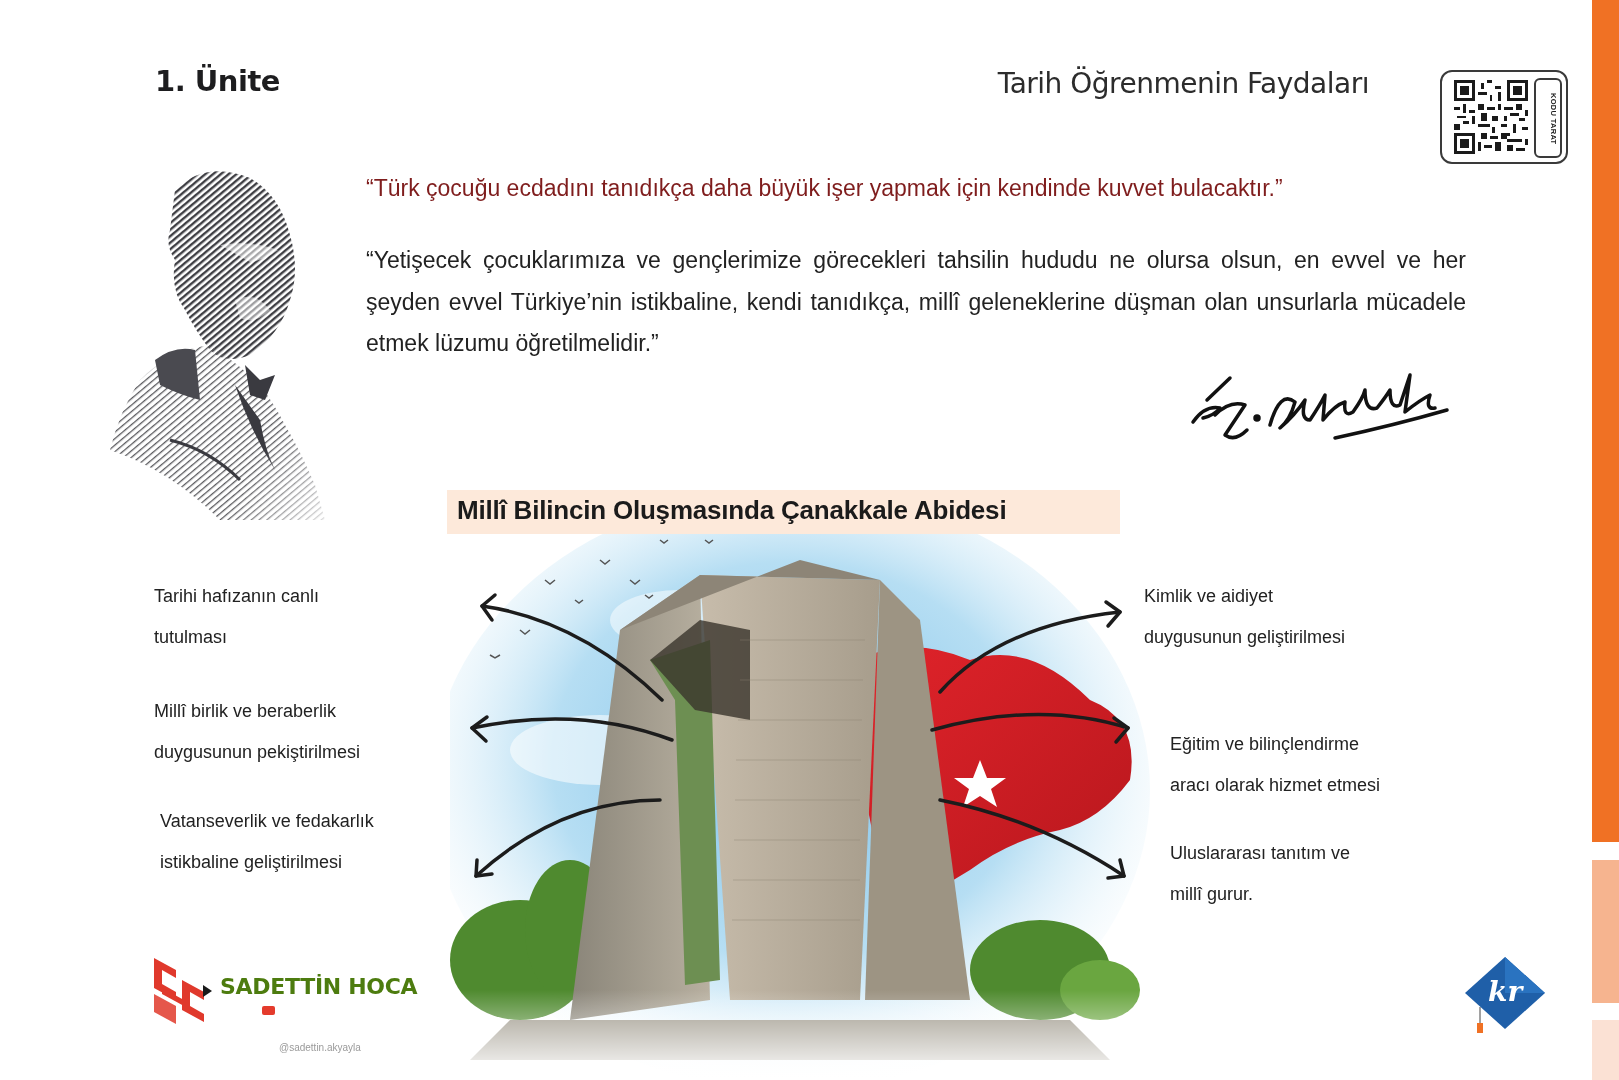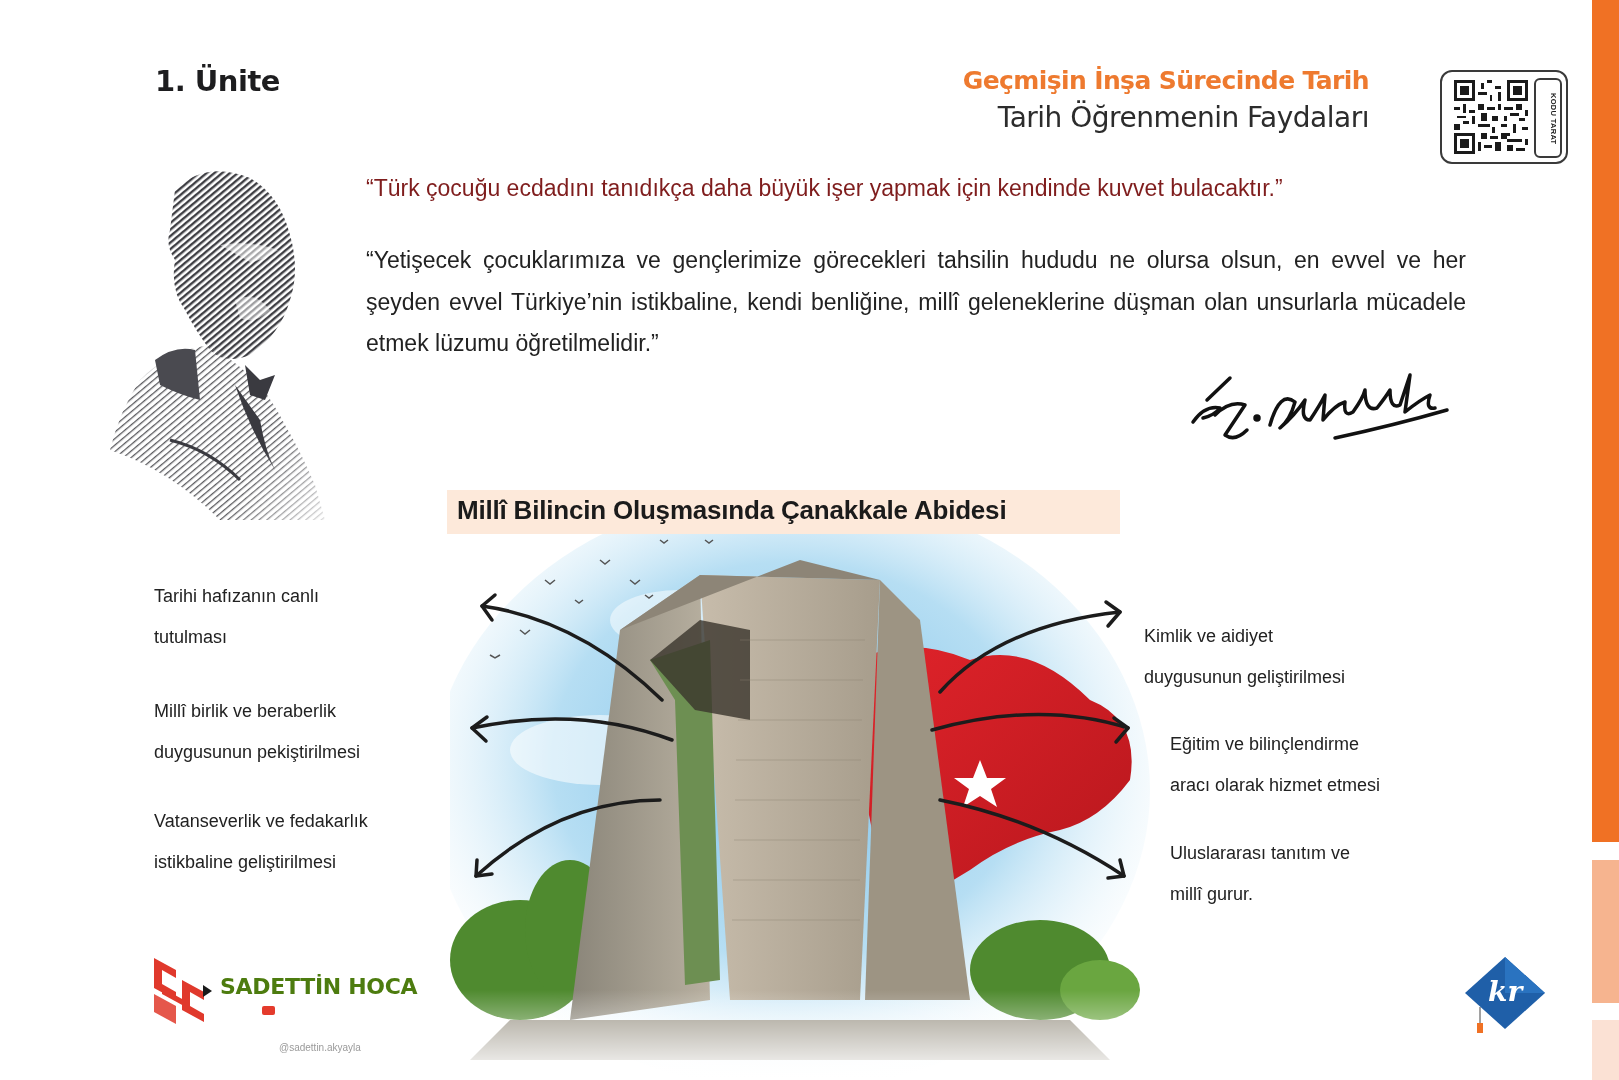--- a/index.html
+++ b/index.html
@@ -53,21 +53,20 @@
 </style>
 </head>
 <body>
 
 <div class="abs bar1"></div>
 <div class="abs bar2"></div>
 <div class="abs bar3"></div>
 
 <div class="abs unit-title">1. Ünite</div>
 <div class="abs header-right">
-  <div class="header-topic">Geçmişin İnşa Sürecinde Tarih</div>
   <div class="header-sub">Tarih Öğrenmenin Faydaları</div>
 </div>
 
 <div class="abs qr-box">
   <svg class="abs qr-code" viewBox="0 0 25 25" shape-rendering="crispEdges">
     <rect width="25" height="25" fill="#fff"></rect>
     <g fill="#1a1a1a">
       <rect x="0" y="0" width="7" height="7"></rect>
         <rect x="1" y="1" width="5" height="5" fill="#fff"></rect>
         <rect x="2" y="2" width="3" height="3"></rect>
@@ -151,21 +150,21 @@
     <path d="M40 230 Q70 200 110 195 Q140 215 160 235 Q175 255 185 275 Q200 300 215 335 L225 370 L120 370 Q70 320 10 300 Q20 260 40 230 Z" fill="url(#hatchLight)"></path>
     <path d="M55 210 Q75 195 95 200 L100 250 Q80 245 60 235 Z" fill="#4a4a50"></path>
 
     <path d="M145 215 L160 230 L175 225 L165 250 L150 245 Z" fill="#3a3a40"></path>
     <path d="M135 235 Q150 280 175 320 Q165 300 160 270 Z" fill="#3a3a40"></path>
     <path d="M70 290 Q110 300 140 330" stroke="#3a3a40" stroke-width="3" fill="none"></path>
   </g>
 </svg>
 
 <div class="abs quote1">“Türk çocuğu ecdadını tanıdıkça daha büyük işer yapmak için kendinde kuvvet bulacaktır.”</div>
-<div class="abs quote2">“Yetişecek çocuklarımıza ve gençlerimize görecekleri tahsilin hududu ne olursa olsun, en evvel ve her şeyden evvel Türkiye’nin istikbaline, kendi benliğine, millî geleneklerine düşman olan unsurlarla mücadele etmek lüzumu öğretilmelidir.”</div>
+<div class="abs quote2">“Yetişecek çocuklarımıza ve gençlerimize görecekleri tahsilin hududu ne olursa olsun, en evvel ve her şeyden evvel Türkiye’nin istikbaline, kendi tanıdıkça, millî geleneklerine düşman olan unsurlarla mücadele etmek lüzumu öğretilmelidir.”</div>
 
 <svg class="abs signature" viewBox="0 0 270 90">
   <g fill="none" stroke="#111" stroke-width="3.5" stroke-linecap="round" stroke-linejoin="round">
     <path d="M8 62 Q20 45 35 48 Q30 55 18 58"></path>
     <path d="M22 40 L45 18"></path>
     <path d="M30 55 Q45 40 60 45 Q50 60 40 75 Q50 82 62 70"></path>
     <circle cx="72" cy="58" r="2" fill="#111"></circle>
     <path d="M85 65 Q95 30 110 42 Q105 60 95 68 Q110 55 120 40 Q115 60 125 60 Q135 45 140 35 L138 60 Q150 45 160 42 Q158 58 168 52 Q178 38 180 30 Q180 52 192 48 Q200 38 205 30 Q205 50 215 45 L225 15 L220 52 Q235 40 245 35 Q240 50 250 48"></path>
     <path d="M150 78 Q210 65 262 50"></path>
   </g>
@@ -271,26 +270,26 @@
 </svg>
 
 <div class="abs label" style="left:154px; top:576px;">
   <div>Tarihi hafızanın canlı</div>
   <div>tutulması</div>
 </div>
 <div class="abs label" style="left:154px; top:691px;">
   <div>Millî birlik ve beraberlik</div>
   <div>duygusunun pekiştirilmesi</div>
 </div>
-<div class="abs label" style="left:154px; top:801px;">
+<div class="abs label" style="left:160px; top:801px;">
   <div>Vatanseverlik ve fedakarlık</div>
   <div>istikbaline geliştirilmesi</div>
 </div>
 
-<div class="abs label" style="left:1144px; top:576px;margin-top:40px;">
+<div class="abs label" style="left:1144px; top:576px;">
   <div>Kimlik ve aidiyet</div>
   <div>duygusunun geliştirilmesi</div>
 </div>
 <div class="abs label" style="left:1170px; top:724px;">
   <div>Eğitim ve bilinçlendirme</div>
   <div>aracı olarak hizmet etmesi</div>
 </div>
 <div class="abs label" style="left:1170px; top:833px;">
   <div>Uluslararası tanıtım ve</div>
   <div>millî gurur.</div>

